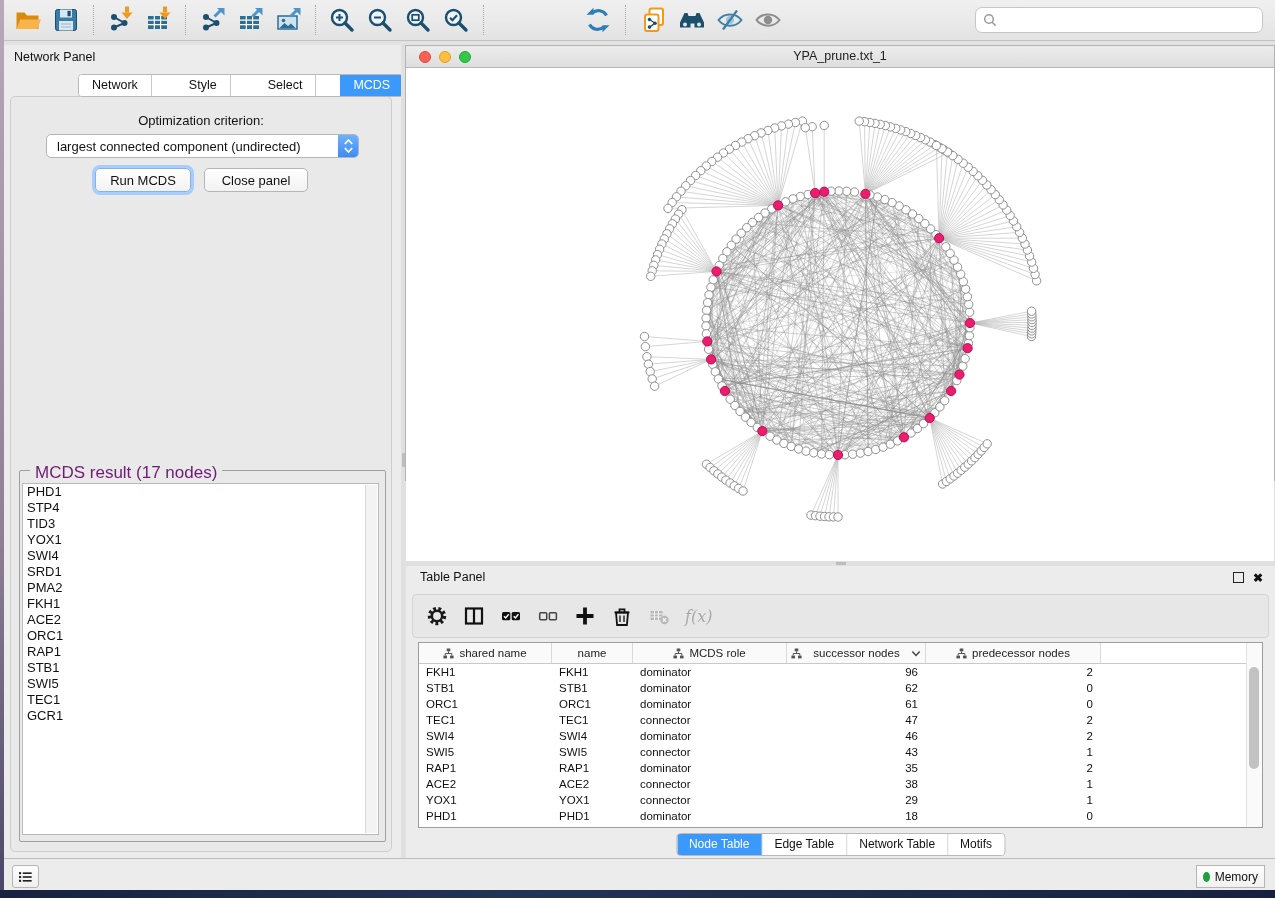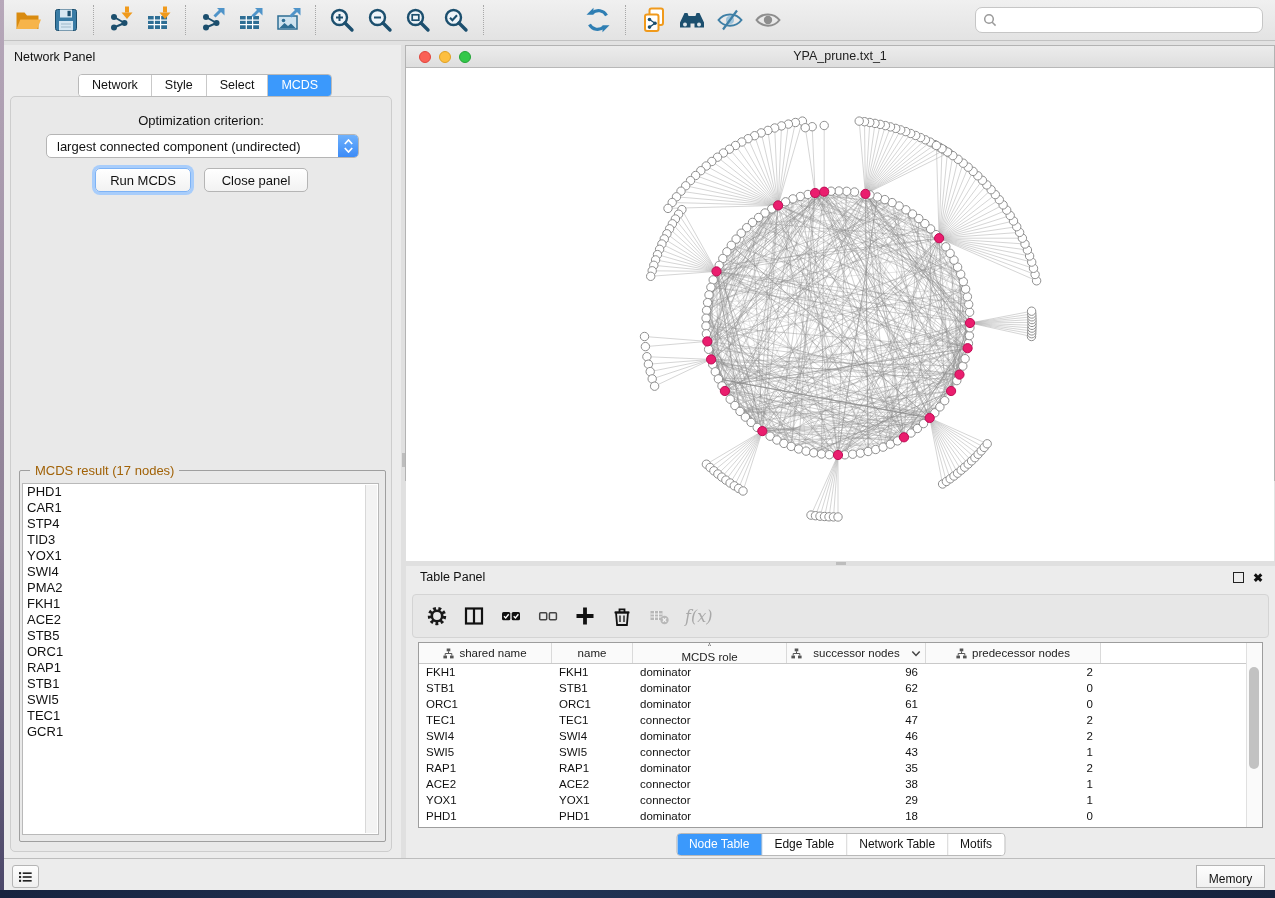--- a/index.html
+++ b/index.html
@@ -25,38 +25,38 @@
   #toolbar-search input{border:none;outline:none;flex:1;height:20px;font-size:12px;background:transparent;margin-left:5px;}
   
   #control-panel{left:4px;top:45px;width:397px;height:813px;background:#ececec;}
   .panel-title{font-size:12.5px;color:#111;}
   #cp-title{left:14px;top:50px;}
   .win-icons{display:flex;gap:9px;align-items:center;}
   #cp-winicons{right:12px;top:50px;}
   .float-ico{width:9px;height:9px;border:1.6px solid #222;display:inline-block;}
   .close-ico{font-size:12px;font-weight:bold;color:#111;line-height:10px;}
   .segbar{display:flex;border:1px solid #b9b9b9;border-radius:4px;background:#fff;overflow:hidden;height:21px;}
-  #cp-tabs{left:78px;top:74px;}
+  #cp-tabs{left:78px;top:74px;gap:24px;}
   .seg{padding:0 13px;font-size:12.5px;line-height:21px;color:#111;border-right:1px solid #c9c9c9;cursor:pointer;background:#fff;}
   .seg:last-child{border-right:none;}
   .seg-sel{background:#3b99fc;color:#fff;}
   #cp-body{left:10px;top:96px;width:382px;height:756px;background:#e9e9e9;border:1px solid #cdcdcd;border-radius:5px;box-sizing:border-box;}
   #opt-label{left:10px;top:113px;width:382px;text-align:center;font-size:13px;color:#111;}
   #criterion-select{left:46px;top:134px;width:313px;height:24px;background:#fff;border:1px solid #b5b5b5;border-radius:5px;
      display:flex;align-items:center;box-sizing:border-box;cursor:pointer;}
   #criterion-select .val{flex:1;font-size:13px;padding-left:10px;color:#111;white-space:nowrap;}
   #criterion-select .stepper{width:20px;height:22px;border-radius:0 4px 4px 0;background:linear-gradient(#6fb1fc,#3c8bf7);
      display:flex;flex-direction:column;align-items:center;justify-content:center;gap:2px;}
   .stepper svg{display:block;}
   .push-btn{position:absolute;height:24px;background:linear-gradient(#ffffff,#f2f2f2);border:1px solid #b5b5b5;border-radius:5px;
      font-size:13px;color:#111;font-family:"Liberation Sans",sans-serif;cursor:pointer;}
   #run-btn{left:95px;top:168px;width:96px;box-shadow:0 0 0 3px #a8cdfb;border-color:#7eb3f5;}
   #close-btn{left:204px;top:168px;width:104px;}
   #mcds-group{left:19px;top:470px;width:365px;height:370px;border:1px solid #9f9f9f;border-radius:2px;}
-  #mcds-legend{left:30px;top:463px;background:#e9e9e9;padding:0 5px;font-size:13px;color:#a16207;}
+  #mcds-legend{left:30px;top:463px;background:#e9e9e9;padding:0 5px;font-size:17px;color:#701a75;}
   #mcds-list{left:22px;top:483px;width:357px;height:352px;background:#fff;border:1px solid #b9b9b9;box-sizing:border-box;overflow:hidden;}
   .mcds-item{font-size:13px;line-height:16px;padding-left:4px;color:#111;}
   #mcds-scroll{position:absolute;right:1px;top:1px;width:11px;height:348px;background:#f3f3f3;border-left:1px solid #d8d8d8;}
   
   #vsplit{left:401px;top:45px;width:5px;height:813px;background:#e0e0e0;}
   #vsplit .grip{position:absolute;left:1px;top:408px;width:3px;height:14px;background:#bdbdbd;}
   #hsplit{left:406px;top:561px;width:869px;height:5px;background:#e0e0e0;}
   #hsplit .grip{position:absolute;left:430px;top:1px;width:10px;height:3px;background:#bdbdbd;}
   
   #net-window{left:405px;top:45px;width:870px;height:436px;border:1px solid #b3b3b3;box-sizing:border-box;}
@@ -88,21 +88,21 @@
   #tbl-scroll{position:absolute;right:0;top:0;width:15px;height:184px;background:#fafafa;border-left:1px solid #e0e0e0;}
   #tbl-thumb{position:absolute;left:2px;top:24px;width:10px;height:102px;background:#c2c2c2;border-radius:6px;}
   #tp-tabs{left:50%;transform:translateX(-50%);top:267px;}
   #tp-tabs .seg{font-size:12px;padding:0 12px;}
   
   #status-bar{left:4px;top:858px;width:1271px;height:32px;background:#ececec;border-top:1px solid #bdbdbd;box-sizing:border-box;}
   #list-btn{position:absolute;left:8px;top:6px;width:27px;height:23px;background:linear-gradient(#fdfdfd,#efefef);
       border:1px solid #b5b5b5;border-radius:3px;display:flex;align-items:center;justify-content:center;cursor:pointer;}
   #memory-btn{position:absolute;right:10px;top:6px;width:69px;height:23px;background:linear-gradient(#fdfdfd,#f1f1f1);
       border:1px solid #b5b5b5;border-radius:0;display:flex;align-items:center;justify-content:center;gap:5px;
-      font-size:12px;color:#111;cursor:pointer;flex-direction:column;}
+      font-size:12px;color:#111;cursor:pointer;}
   #memory-dot{width:10px;height:10px;border-radius:50%;background:#1f9e3d;}
   #graph-svg line,#graph-svg path{vector-effect:non-scaling-stroke;}
 </style>
 </head>
 <body>
 
 <div id="wall-left" class="abs"></div>
 <div id="wall-bottom" class="abs"></div>
 <div id="app" class="abs"></div>
 
@@ -304,29 +304,28 @@
         <path d="M0.8 1L4.5 5L8.2 1" fill="none" stroke="#fff" stroke-width="1.7"></path>
       </svg>
   </span>
 </div>
 <button id="run-btn" class="push-btn">Run MCDS</button>
 <button id="close-btn" class="push-btn">Close panel</button>
 <div id="mcds-group" class="abs"></div>
 <div id="mcds-legend" class="abs">MCDS result (17 nodes)</div>
 <div id="mcds-list" class="abs">
   <div class="mcds-item">PHD1</div>
-    <div class="mcds-item">CAR1</div>
     <div class="mcds-item">STP4</div>
     <div class="mcds-item">TID3</div>
     <div class="mcds-item">YOX1</div>
     <div class="mcds-item">SWI4</div>
+    <div class="mcds-item">SRD1</div>
     <div class="mcds-item">PMA2</div>
     <div class="mcds-item">FKH1</div>
     <div class="mcds-item">ACE2</div>
-    <div class="mcds-item">STB5</div>
     <div class="mcds-item">ORC1</div>
     <div class="mcds-item">RAP1</div>
     <div class="mcds-item">STB1</div>
     <div class="mcds-item">SWI5</div>
     <div class="mcds-item">TEC1</div>
     <div class="mcds-item">GCR1</div>
     <div id="mcds-scroll"></div>
 </div>
 
 <div id="vsplit" class="abs">
@@ -657,21 +656,21 @@
             <rect x="3.7" y="0.5" width="3.6" height="2.8" fill="#555"></rect>
             <rect x="0.4" y="7.6" width="3.6" height="2.8" fill="#555"></rect>
             <rect x="7" y="7.6" width="3.6" height="2.8" fill="#555"></rect>
             <path d="M5.5 3.3v2.2M2.2 7.6V5.5h6.6v2.1" stroke="#555" fill="none"></path>
           </svg>
           <span>shared name</span>
         </div>
         <div class="th" style="width: 81px;">
           <span>name</span>
         </div>
-        <div class="th" style="width: 154px; flex-direction: column;">
+        <div class="th" style="width: 154px;">
           <svg width="11" height="11" viewBox="0 0 11 11">
             <rect x="3.7" y="0.5" width="3.6" height="2.8" fill="#555"></rect>
             <rect x="0.4" y="7.6" width="3.6" height="2.8" fill="#555"></rect>
             <rect x="7" y="7.6" width="3.6" height="2.8" fill="#555"></rect>
             <path d="M5.5 3.3v2.2M2.2 7.6V5.5h6.6v2.1" stroke="#555" fill="none"></path>
           </svg>
           <span>MCDS role</span>
         </div>
         <div class="th" style="width: 139px; gap: 11px;">
           <svg width="11" height="11" viewBox="0 0 11 11">

